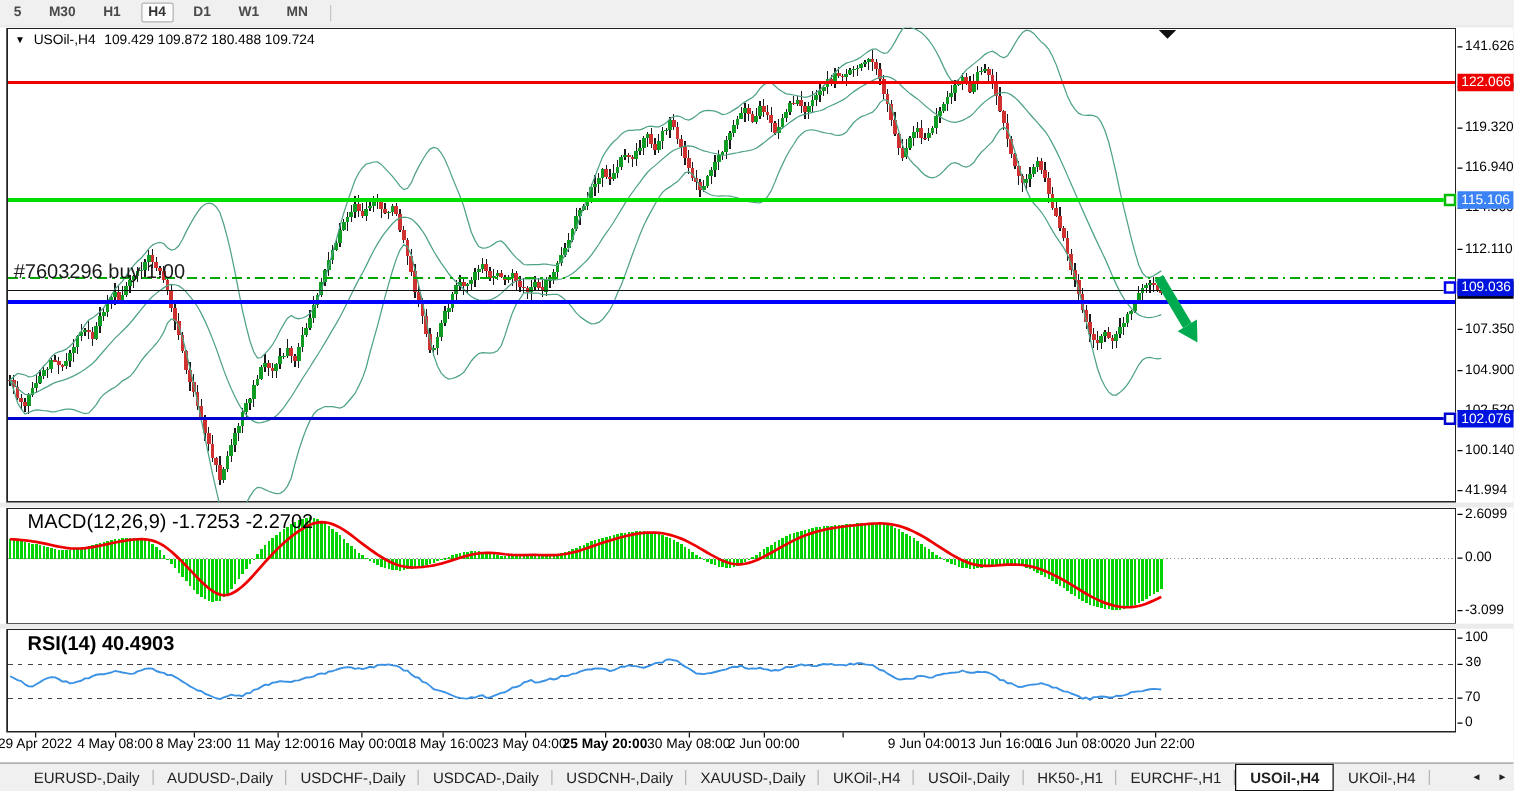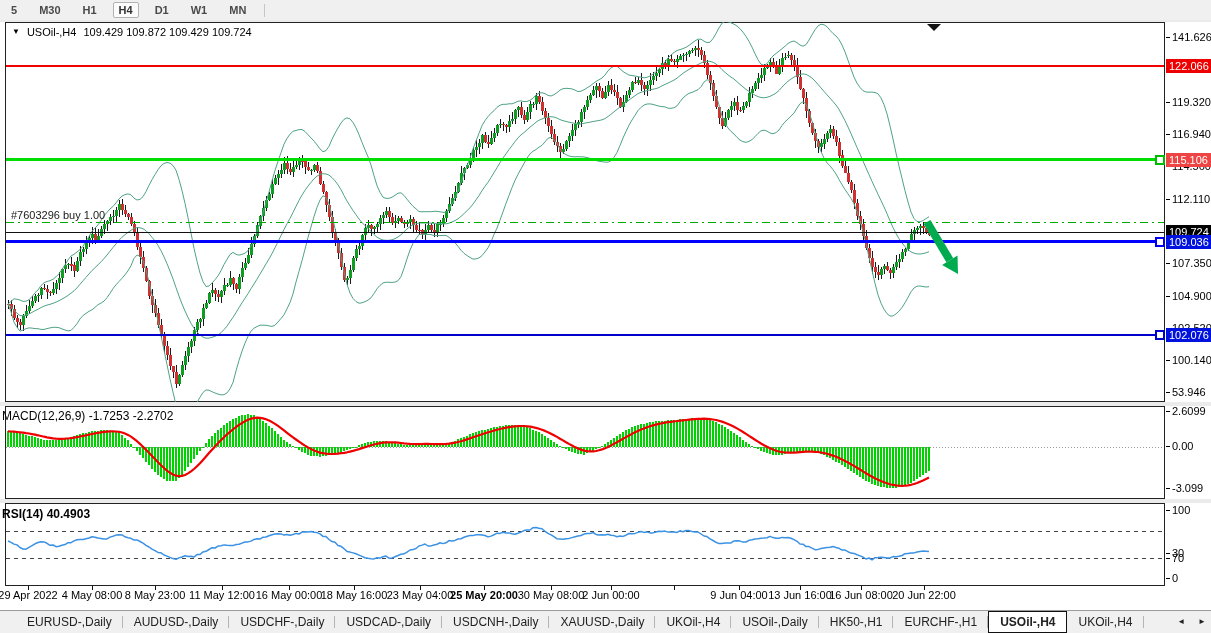--- a/index.html
+++ b/index.html
@@ -12,23 +12,23 @@
   .tf.active{background:#fcfcfc;border:1px solid #b3b3b3;border-radius:2px;color:#333;}
   .vsep{width:1px;height:13px;background:#c6c6c6;margin:0 7px;}
   
   .chart-area{position:absolute;top:20px;left:0;width:1211px;height:590px;background:#ffffff;}
   .chart-area svg{position:absolute;left:5px;}
   #main-svg{top:2px;} #macd-svg{top:386px;} #rsi-svg{top:483px;}
   .gap{position:absolute;left:0;width:1211px;background:#ebebeb;}
   .gap1{top:382px;height:4px;} .gap2{top:479px;height:4px;} .gap0{top:0;height:2px;}
   .chart-title{position:absolute;left:12px;top:6px;font-size:11px;color:#000;display:flex;gap:7px;align-items:center;z-index:5;}
   .tri{font-size:8px;line-height:10px;color:#000;}
-  .ind-label{position:absolute;left:2px;font-size:12px;color:#000;z-index:5;}
+  .ind-label{position:absolute;left:22px;font-size:16px;color:#000;z-index:5;}
   .macd-label{top:389px;} .rsi-label{top:487px;font-weight:bold;}
-  .buy-label{position:absolute;left:11px;top:189px;font-size:11px;color:#1a1a1a;z-index:5;}
+  .buy-label{position:absolute;left:11px;top:189px;font-size:16px;color:#1a1a1a;z-index:5;}
   
   #price-axis{position:absolute;left:1165px;top:0;width:46px;height:590px;font-size:11px;}
   .tick{position:absolute;left:7px;height:13px;line-height:13px;color:#000;white-space:nowrap;}
   .tick::before{content:"";position:absolute;left:-6px;top:6px;width:4px;height:1px;background:#000;}
   .badge{position:absolute;left:1px;height:14px;line-height:14px;color:#fff;padding:0 3px;white-space:nowrap;}
   .bmarker{position:absolute;width:6px;height:6px;background:#fff;left:-11px;top:2px;border-style:solid;border-width:2px;}
   
   .dlabel{position:absolute;top:569px;width:92px;margin-left:-46px;text-align:center;font-size:11px;color:#000;white-space:nowrap;}
   .dtick{position:absolute;top:566px;width:1px;height:4px;background:#111;}
   
@@ -395,49 +395,49 @@
     <svg id="rsi-svg" width="1160" height="83">
         <rect x="0.5" y="0.5" width="1159" height="82" fill="none" stroke="#222222" shape-rendering="crispEdges"></rect>
         <line x1="1" y1="28.4" x2="1159" y2="28.4" stroke="#444" stroke-width="1" stroke-dasharray="4,4" shape-rendering="crispEdges"></line>
         <line x1="1" y1="55.6" x2="1159" y2="55.6" stroke="#444" stroke-width="1" stroke-dasharray="4,4" shape-rendering="crispEdges"></line>
         <polyline points="3,38.0 6,39.4 9,41.1 12,41.9 15,44.5 18,46.1 21,46.2 24,44.4 27,42.7 30,40.8 33,39.5 36,38.7 39,38.9 42,40.3 45,42.3 48,42.0 51,43.7 54,43.3 57,42.3 60,41.6 63,39.7 66,39.7 69,37.9 72,36.8 75,36.4 78,36.4 81,35.7 84,35.0 87,33.8 90,34.3 93,35.0 96,35.5 99,36.1 102,35.9 105,34.1 108,33.3 111,32.1 114,31.8 117,31.9 120,33.8 123,34.8 126,35.3 129,37.1 132,36.9 135,38.5 138,40.2 141,42.3 144,44.0 147,46.1 150,47.6 153,49.4 156,49.8 159,52.0 162,53.1 165,54.4 168,55.6 171,56.3 174,54.9 177,54.0 180,52.7 183,53.5 186,53.3 189,54.0 192,51.6 195,51.5 198,48.9 201,48.3 204,46.5 207,44.7 210,45.0 213,43.1 216,42.8 219,41.9 222,42.2 225,42.4 228,42.6 231,41.5 234,41.3 237,40.1 240,39.0 243,38.9 246,38.1 249,36.4 252,35.7 255,36.1 258,34.2 261,34.0 264,32.8 267,31.8 270,31.1 273,30.8 276,30.9 279,32.1 282,31.5 285,32.3 288,31.5 291,30.4 294,31.0 297,29.1 300,28.7 303,29.0 306,28.5 309,29.3 312,29.6 315,30.9 318,33.4 321,33.5 324,36.5 327,38.6 330,39.2 333,42.5 336,43.3 339,45.7 342,48.4 345,49.1 348,49.9 351,50.8 354,52.1 357,53.4 360,54.7 363,55.3 366,55.7 369,55.9 372,54.8 375,55.1 378,53.8 381,53.1 384,55.2 387,54.9 390,53.7 393,52.5 396,51.3 399,50.8 402,49.1 405,47.0 408,46.6 411,45.5 414,43.0 417,42.1 420,41.0 423,43.0 426,42.9 429,42.0 432,41.2 435,39.8 438,40.6 441,39.8 444,37.6 447,38.0 450,37.4 453,36.0 456,35.7 459,34.3 462,33.3 465,32.6 468,32.6 471,31.8 474,31.7 477,31.9 480,32.5 483,33.9 486,33.1 489,31.8 492,30.2 495,30.4 498,29.2 501,29.9 504,29.9 507,30.7 510,31.2 513,30.2 516,29.1 519,27.6 522,27.1 525,27.0 528,24.7 531,24.5 534,25.2 537,25.7 540,28.3 543,30.3 546,31.8 549,33.7 552,35.8 555,36.0 558,36.3 561,35.7 564,35.4 567,34.6 570,33.8 573,33.1 576,32.5 579,31.1 582,30.4 585,30.6 588,29.5 591,31.4 594,32.1 597,31.7 600,31.9 603,31.2 606,32.3 609,32.6 612,33.7 615,33.0 618,33.4 621,32.2 624,30.5 627,30.8 630,30.4 633,29.4 636,28.5 639,29.4 642,28.9 645,29.9 648,29.9 651,29.0 654,28.2 657,28.6 660,28.1 663,29.1 666,28.9 669,28.9 672,29.4 675,27.8 678,28.7 681,27.5 684,27.6 687,28.5 690,28.9 693,29.0 696,31.0 699,33.0 702,33.6 705,35.9 708,37.5 711,39.3 714,40.6 717,40.4 720,40.0 723,40.1 726,39.9 729,37.9 732,37.7 735,38.1 738,39.1 741,39.0 744,37.3 747,36.8 750,36.0 753,35.7 756,35.2 759,35.0 762,34.7 765,33.4 768,34.6 771,35.2 774,35.2 777,34.4 780,34.7 783,34.6 786,35.2 789,36.6 792,38.3 795,41.0 798,41.2 801,43.6 804,43.6 807,45.2 810,46.7 813,46.4 816,45.5 819,44.9 822,44.6 825,44.3 828,43.5 831,44.5 834,45.3 837,47.1 840,47.1 843,48.7 846,50.1 849,50.4 852,51.8 855,52.9 858,54.0 861,56.0 864,55.0 867,56.9 870,54.7 873,54.6 876,54.2 879,54.4 882,55.0 885,55.0 888,53.6 891,53.8 894,53.3 897,52.5 900,50.7 903,50.4 906,50.1 909,49.9 912,49.0 915,48.4 918,48.1 921,48.3 924,48.6" fill="none" stroke="#3b92e4" stroke-width="1.5" stroke-linejoin="round"></polyline>
       </svg>
 
     <div class="chart-title">
       <span class="tri">▼</span>
       <span>USOil-,H4</span>
-      <span>109.429 109.872 109.429 109.724</span>
+      <span>109.429 109.872 180.488 109.724</span>
     </div>
     <div class="ind-label macd-label">MACD(12,26,9) -1.7253 -2.2702</div>
     <div class="ind-label rsi-label">RSI(14) 40.4903</div>
     <div class="buy-label">#7603296 buy 1.00</div>
 
     <div id="price-axis">
         <div class="tick" style="top: 11px;">141.626</div>
         <div class="tick" style="top: 43.0229px;">121.770</div>
         <div class="tick" style="top: 75.9877px;">119.320</div>
         <div class="tick" style="top: 108.011px;">116.940</div>
         <div class="tick" style="top: 140.033px;">114.560</div>
         <div class="tick" style="top: 172.998px;">112.110</div>
         <div class="tick" style="top: 237.044px;">107.350</div>
         <div class="tick" style="top: 270.009px;">104.900</div>
         <div class="tick" style="top: 302.032px;">102.520</div>
         <div class="tick" style="top: 334.055px;">100.140</div>
-        <div class="tick" style="top: 366.077px;">53.946</div>
+        <div class="tick" style="top: 366.077px;">41.994</div>
         <div class="tick" style="top: 384.636px;">2.6099</div>
         <div class="tick" style="top: 420px;">0.00</div>
         <div class="tick" style="top: 461.991px;">-3.099</div>
         <div class="tick" style="top: 484px;">100</div>
         <div class="tick" style="top: 504.4px; margin-top: 28px;">70</div>
-        <div class="tick" style="top: 527px;">30</div>
+        <div class="tick" style="top: 505px; font-family: Liberation Mono, monospace;">30</div>
         <div class="tick" style="top: 552px;">0</div>
         <div class="badge" style="top: 39.0402px; background: rgb(238, 0, 0);">122.066</div>
-        <div class="badge" style="top: 132.687px; background: #ef4444;">115.106<div class="bmarker" style="border-color: rgb(0, 187, 0);"></div></div>
+        <div class="badge" style="top: 132.687px; background: #3b82f6;">115.106<div class="bmarker" style="border-color: rgb(0, 187, 0);"></div></div>
         <div class="badge" style="top: 205.102px; background: rgb(0, 0, 0);">109.724</div>
-        <div class="badge" style="top: 215px; background: rgb(0, 18, 221);">109.036<div class="bmarker" style="border-color: rgb(0, 0, 238);"></div></div>
+        <div class="badge" style="top: 203px; background: rgb(0, 18, 221);">109.036<div class="bmarker" style="border-color: rgb(0, 0, 238);"></div></div>
         <div class="badge" style="top: 308.006px; background: rgb(0, 18, 221);">102.076<div class="bmarker" style="border-color: rgb(0, 0, 204);"></div></div>
       </div>
     <div id="date-axis">
         <div class="dlabel" style="left: 28px;">29 Apr 2022</div>
         <div class="dtick" style="left: 28px;"></div>
         <div class="dlabel" style="left: 92px;">4 May 08:00</div>
         <div class="dtick" style="left: 92px;"></div>
         <div class="dlabel" style="left: 155px;">8 May 23:00</div>
         <div class="dtick" style="left: 155px;"></div>
         <div class="dlabel" style="left: 222px;">11 May 12:00</div>

